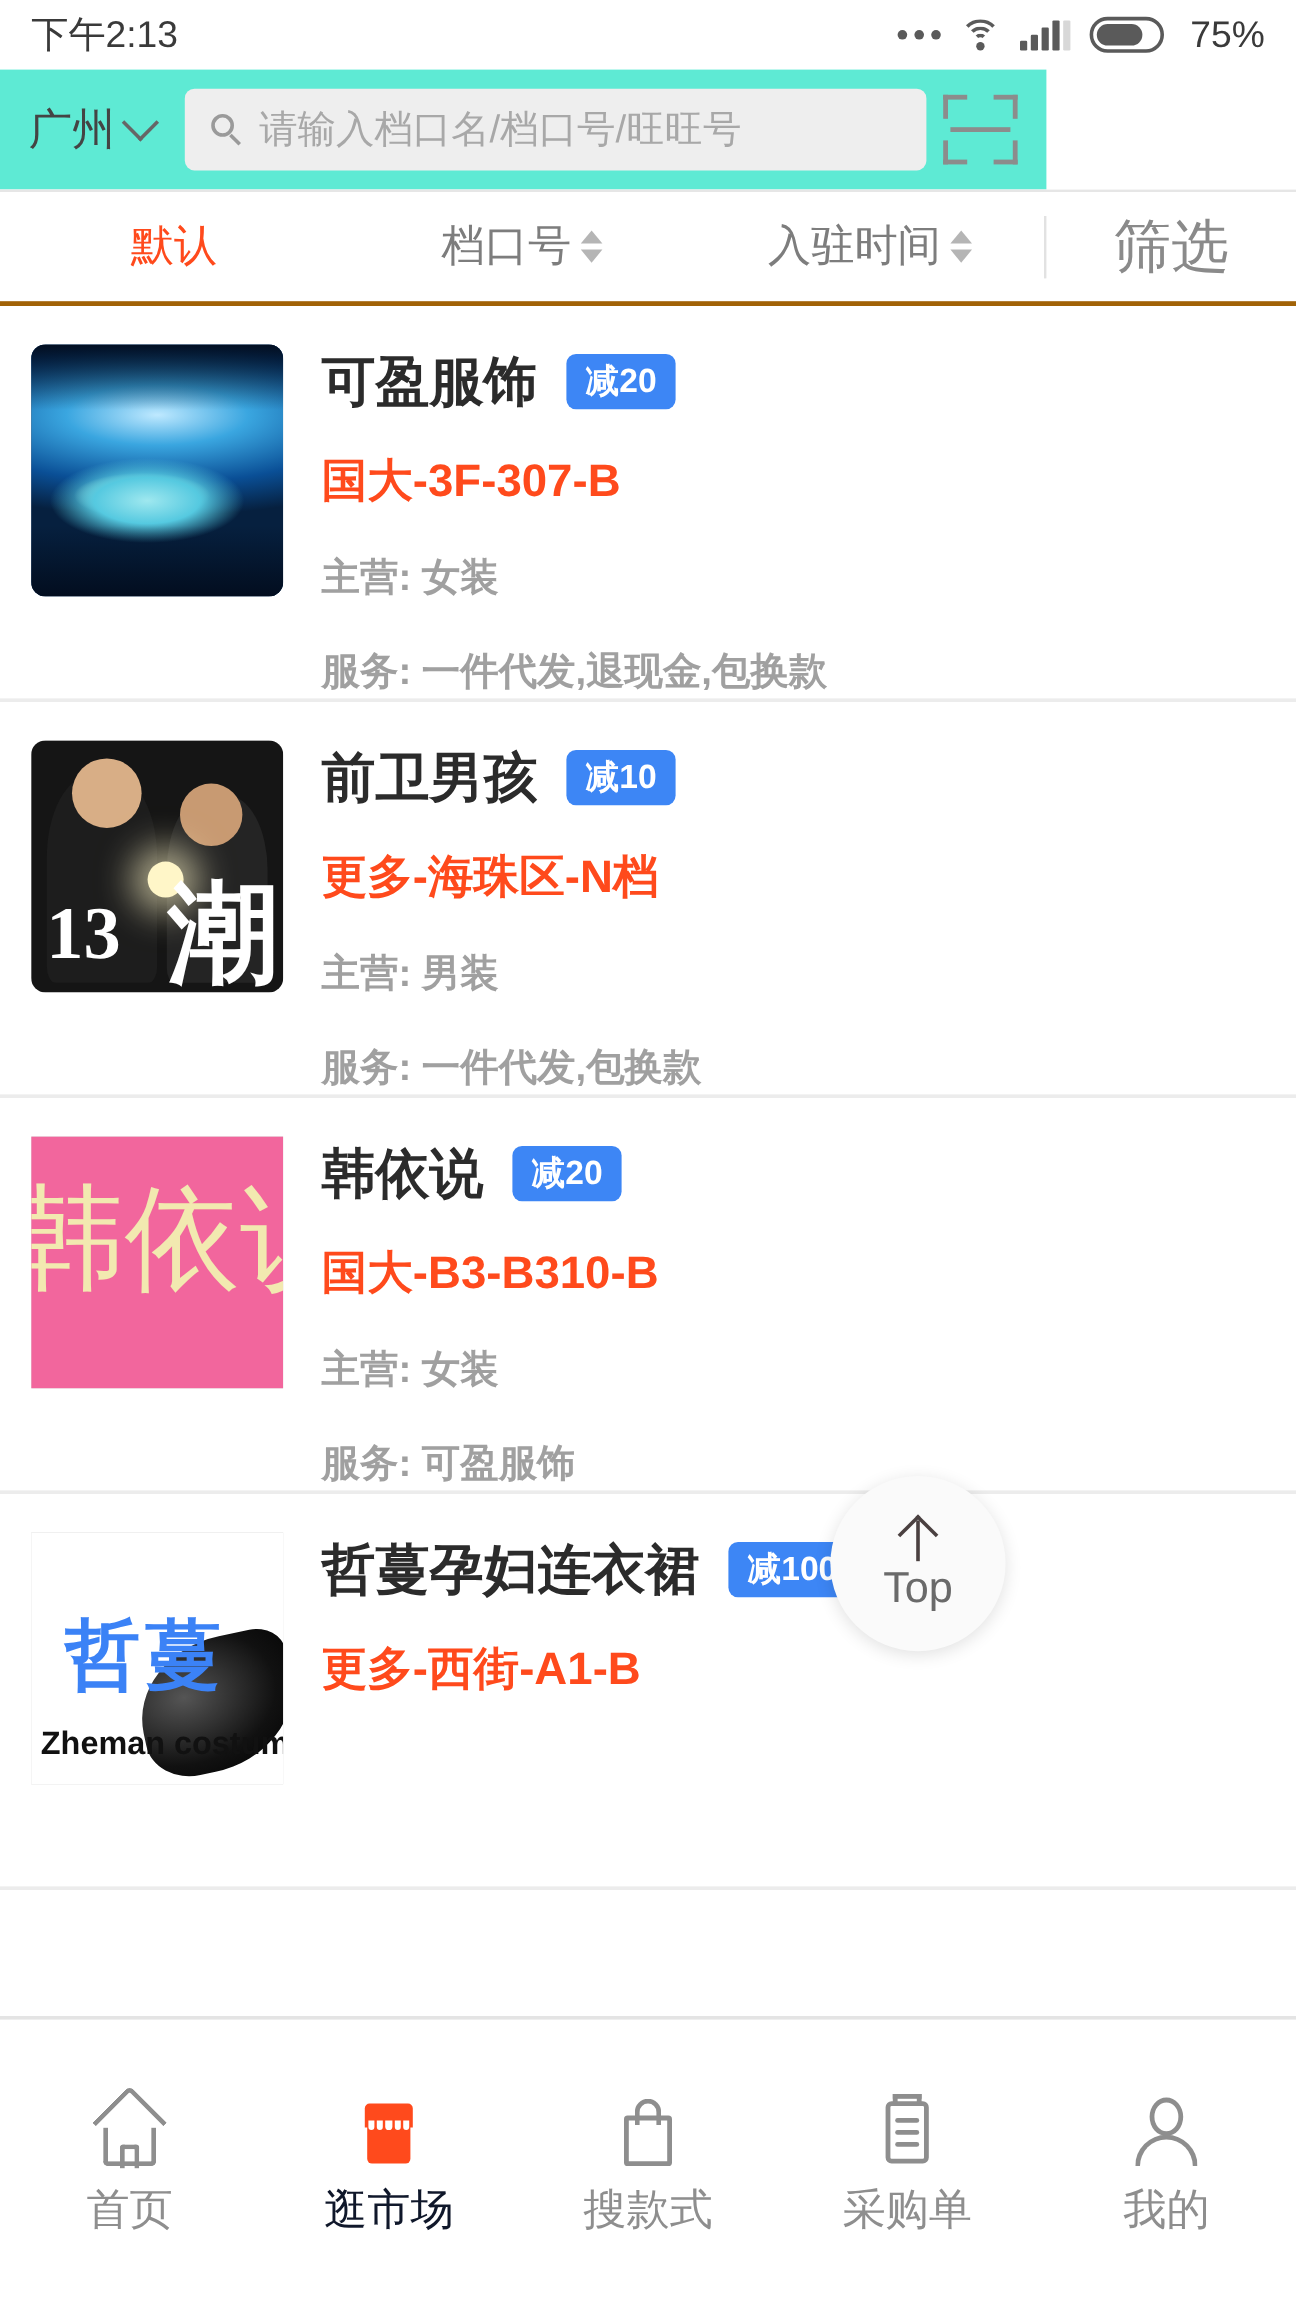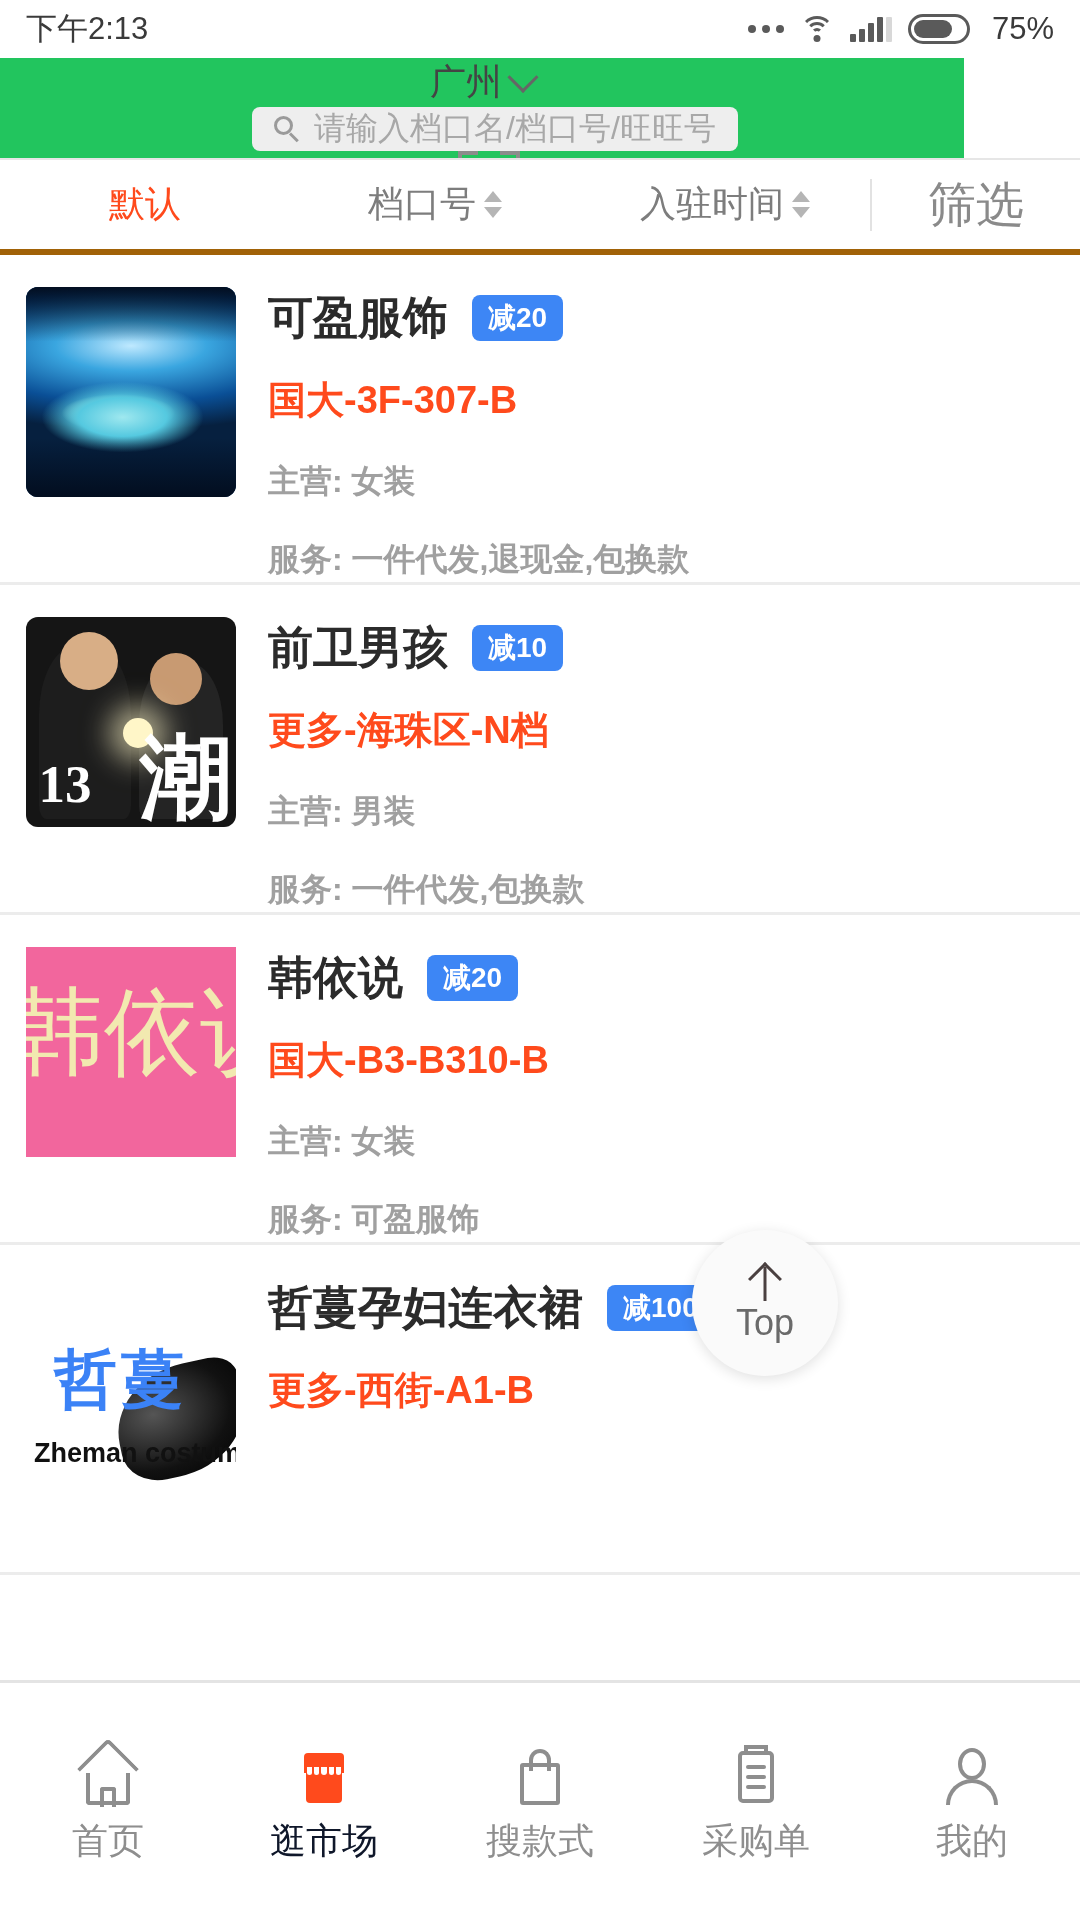--- a/index.html
+++ b/index.html
@@ -35,22 +35,22 @@
   .signal i:nth-child(2){height:13px;}
   .signal i:nth-child(3){height:19px;}
   .signal i:nth-child(4){height:25px;}
   .signal i:nth-child(5){height:25px;background:#d8d8d8;}
   .battery { width:62px; height:30px; border:3px solid #5a5a5a; border-radius:15px; position:relative; display:flex; align-items:center; }
   .battery .fill { height:18px; width:38px; background:#5a5a5a; border-radius:9px; margin-left:3px; }
   .battery-pct { font-size:31px; color:#3a3a3a; margin-left:6px; }
 
   
   .header {
-    position:absolute; top:58px; left:0; width:964px; height:100px;
-    background:#22c55e; display:flex; align-items:center; padding:0 24px;flex-direction:column;
+    position:absolute; top:58px; left:0; width:872px; height:100px;
+    background:#5eead4; display:flex; align-items:center; padding:0 24px;
   }
   .city { display:flex; align-items:center; gap:10px; color:#444; font-size:36px; white-space:nowrap; }
   .chev {
     width:22px; height:22px; border-right:3px solid #666; border-bottom:3px solid #666;
     transform:rotate(45deg) translate(-4px,-4px); display:block;
   }
   .searchbox {
     flex:1; margin-left:26px; height:68px; background:#eeeeee; border-radius:8px;
     display:flex; align-items:center; padding:0 22px; gap:14px;
   }
@@ -62,21 +62,21 @@
   .scan i { position:absolute; width:20px; height:20px; border:4px solid #8c8c8c; }
   .scan .tl { left:0; top:0; border-right:none; border-bottom:none; }
   .scan .tr { right:0; top:0; border-left:none; border-bottom:none; }
   .scan .bl { left:0; bottom:0; border-right:none; border-top:none; }
   .scan .br { right:0; bottom:0; border-left:none; border-top:none; }
   .scan .bar { position:absolute; left:6px; right:6px; top:50%; height:4px; background:#8c8c8c; border:none; transform:translateY(-50%); width:auto; }
 
   
   .sortbar {
     position:absolute; top:158px; left:0; width:1080px; height:97px;
-    background:#ffffff; border-top:2px solid #e6e6e6; border-bottom:6px solid #a16207;
+    background:#ffffff; border-top:2px solid #e6e6e6; border-bottom:4px solid #a16207;
     display:flex; align-items:center;
   }
   .sort-item {
     flex:1; display:flex; align-items:center; justify-content:center; gap:8px;
     font-size:36px; color:#7d7d7d; height:100%;
   }
   .sort-item.active { color:#ff4a1c; }
   .sort-arrows { display:flex; flex-direction:column; gap:5px; align-items:center; }
   .sort-arrows i { display:block; width:0; height:0; border-left:9px solid transparent; border-right:9px solid transparent; }
   .sort-arrows .up { border-bottom:11px solid #b5b5b5; }
@@ -110,21 +110,21 @@
       radial-gradient(ellipse 120% 40% at 50% 28%, #bfe9ff 0%, #3aa6e0 30%, #0a4f96 68%, #06203f 100%),
       linear-gradient(#06203f,#0c3c74);
   }
   .art-island:after { content:""; position:absolute; inset:0;
     background:linear-gradient(180deg, rgba(2,10,25,.92) 0%, rgba(2,10,25,0) 26%, rgba(0,0,0,0) 72%, rgba(2,10,25,.85) 100%); }
   .art-boys { width:100%; height:100%; background:#151515; position:relative; overflow:hidden; }
   .art-boys .b-l { position:absolute; left:6%; top:14%; width:44%; height:82%; background:#1d1d1d; border-radius:40% 40% 8% 8%; }
   .art-boys .b-r { position:absolute; right:6%; top:22%; width:40%; height:74%; background:#242424; border-radius:40% 40% 8% 8%; }
   .art-boys .head-l { position:absolute; left:16%; top:7%; width:58px; height:58px; border-radius:50%; background:#d8ae86; }
   .art-boys .head-r { position:absolute; right:16%; top:17%; width:52px; height:52px; border-radius:50%; background:#c89a72; }
-  .art-boys .num { position:absolute; left:6%; bottom:6%; color:#fff; font-size:53px; font-weight:bold; font-family:"Liberation Serif",serif; }
+  .art-boys .num { position:absolute; left:6%; bottom:6%; color:#fff; font-size:62px; font-weight:bold; font-family:"Liberation Serif",serif; }
   .art-boys .cn { position:absolute; right:2%; bottom:-6%; color:#fff; font-size:92px; font-weight:bold; }
   .art-boys .glow { position:absolute; left:46%; top:48%; width:30px; height:30px; border-radius:50%; background:#fff6c8; box-shadow:0 0 28px 14px rgba(255,246,200,.6); }
   .art-pink { width:100%; height:100%; background:#f2669d; position:relative; overflow:hidden; }
   .art-pink span { position:absolute; left:-18px; top:22px; font-size:96px; color:#f2e9b0; white-space:nowrap; font-family:"DejaVu Sans",sans-serif; }
   .art-logo { width:100%; height:100%; background:#ffffff; position:relative; overflow:hidden; }
   .art-logo .z1 { position:absolute; left:12px; bottom:64px; font-size:63px; font-weight:bold; color:#3b82f6; letter-spacing:4px;margin-left:16px; }
   .art-logo .z2 { position:absolute; left:8px; bottom:18px; font-size:27px; font-weight:bold; color:#111; letter-spacing:0px; white-space:nowrap; }
   .art-logo .swirl { position:absolute; right:-10px; top:42%; width:130px; height:110px; background:radial-gradient(ellipse at 30% 40%, #555 0%, #111 60%, #000 100%); border-radius:60% 20% 60% 30%; transform:rotate(-12deg); }
 
   

